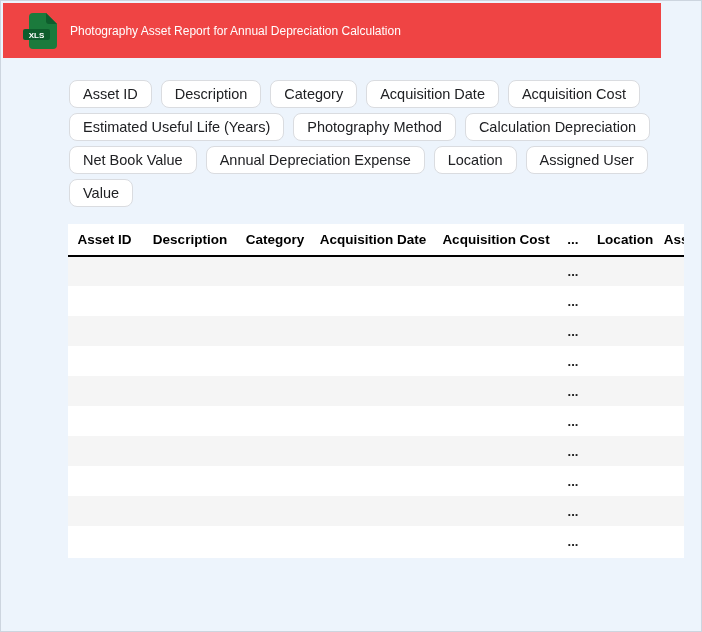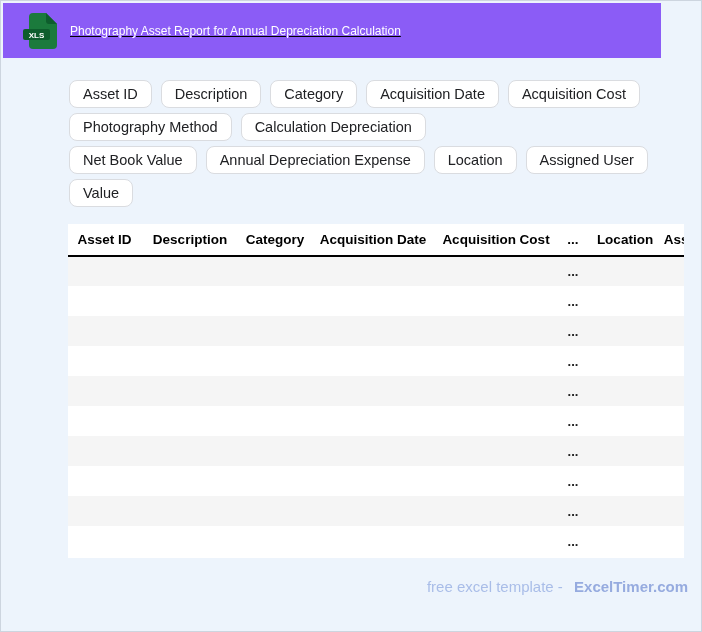--- a/index.html
+++ b/index.html
@@ -105,39 +105,40 @@
     color: #96ABDF;
     margin-left: 7px;
     cursor: pointer;
   }
 </style>
 </head>
 <body>
 
 <div class="page">
 
-  <div class="topbar" style="background: #8b5cf6; text-decoration: underline;">
+  <div class="topbar" style="background: #ef4444;">
     <svg class="file-icon" viewBox="0 0 34 36" xmlns="http://www.w3.org/2000/svg">
       <path d="M10 0 H23 L34 11 V32 Q34 36 30 36 H10 Q6 36 6 32 V4 Q6 0 10 0 Z" fill="#1B7A3C"></path>
       <path d="M23 0 L34 11 H26 Q23 11 23 8 Z" fill="#0E5D2D"></path>
       <rect x="0" y="16" width="27" height="11" rx="2" fill="#0E5D2D"></rect>
       <text x="13.5" y="24.7" text-anchor="middle" font-family="Liberation Sans, sans-serif" font-size="8" font-weight="bold" fill="#FFFFFF">XLS</text>
     </svg>
     <div class="topbar-title">Photography Asset Report for Annual Depreciation Calculation</div>
   </div>
 
   <div class="chips">
       <div class="chip-row">
         <button class="chip">Asset ID</button>
         <button class="chip">Description</button>
         <button class="chip">Category</button>
         <button class="chip">Acquisition Date</button>
         <button class="chip">Acquisition Cost</button>
       </div>
       <div class="chip-row">
+        <button class="chip">Estimated Useful Life (Years)</button>
         <button class="chip">Photography Method</button>
         <button class="chip">Calculation Depreciation</button>
       </div>
       <div class="chip-row">
         <button class="chip">Net Book Value</button>
         <button class="chip">Annual Depreciation Expense</button>
         <button class="chip">Location</button>
         <button class="chip">Assigned User</button>
       </div>
       <div class="chip-row">
@@ -267,18 +268,14 @@
             <td></td>
             <td></td>
             <td>...</td>
             <td></td>
             <td></td>
           </tr>
         </tbody>
     </table>
   </div>
 
-  <div class="footer">
-    <span>free excel template -</span>
-    <span class="brand">ExcelTimer.com</span>
-  </div>
 
 </div>
 
 </body></html>

